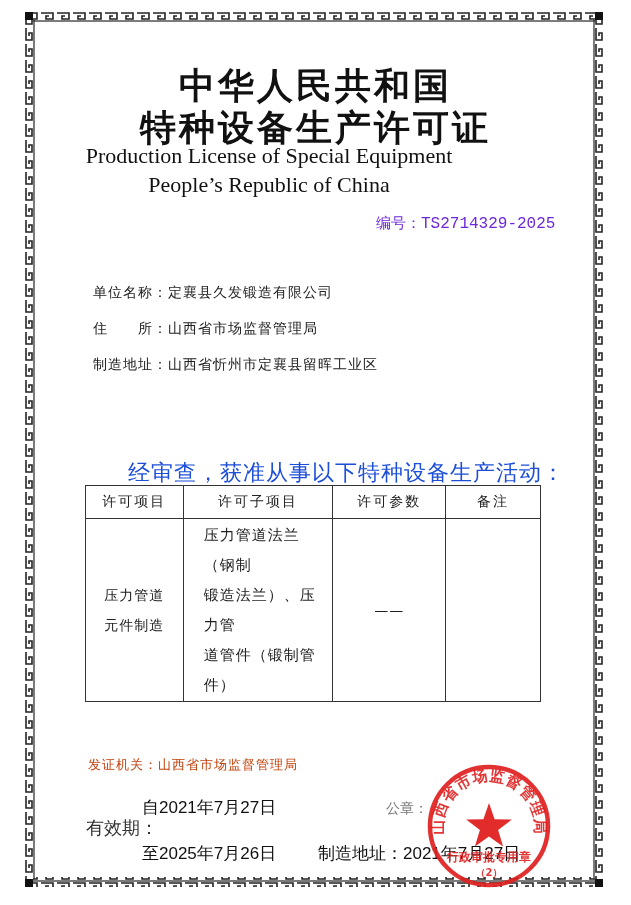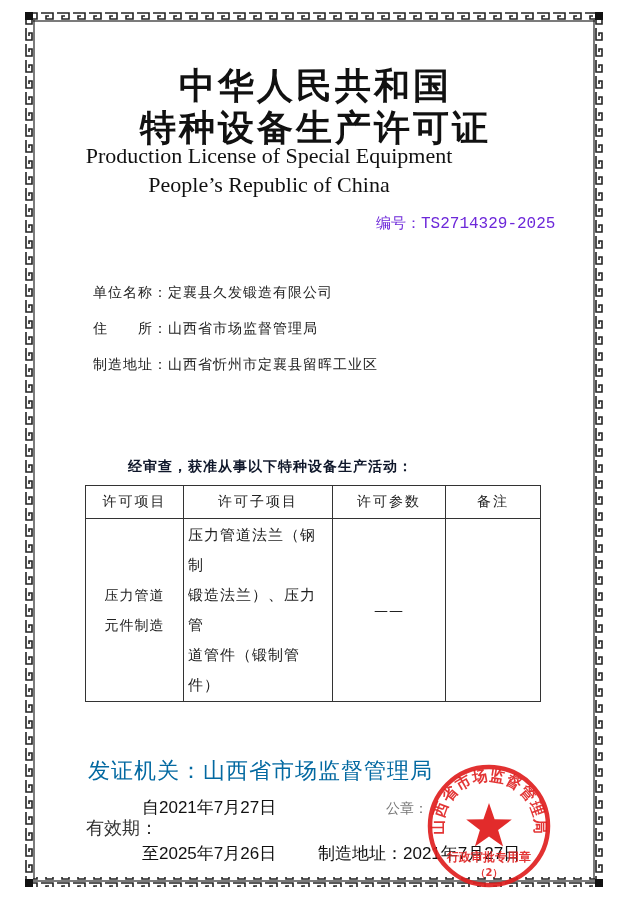--- a/index.html
+++ b/index.html
@@ -8,29 +8,29 @@
   .frame { position: absolute; left: 25px; top: 12px; width: 578px; height: 875px; }
   .frame svg { position: absolute; left: 0; top: 0; }
   .abs { position: absolute; white-space: nowrap; }
   .title-cn { left: 0; width: 631px; text-align: center; font-family: "DejaVu Sans", sans-serif;
               font-weight: bold; font-size: 36px; letter-spacing: 3px; color: #111; }
   .title-en { left: 0; width: 538px; text-align: center; font-family: "Liberation Serif", serif;
               font-size: 22px; color: #111; }
   .cert-no { font-family: "DejaVu Sans", sans-serif; font-size: 15px; color: #6d28d9; }
   .cert-no .val { font-family: "Liberation Mono", monospace; font-size: 16px; }
   .field { font-size: 14px; color: #222; letter-spacing: 1px; }
-  .intro { font-size: 14px; color: #0f172a; letter-spacing: 1px; font-weight: bold; }
+  .intro { font-size: 22px; color: #1d4ed8; letter-spacing: 1px; }
   table.lic { position: absolute; left: 85px; top: 485px; width: 456px; border-collapse: collapse;
               font-size: 14px; color: #222; border-radius: 25px; }
   table.lic th, table.lic td { border: 1.5px solid #333; text-align: center; vertical-align: middle; }
   table.lic th { height: 30px; font-weight: normal; letter-spacing: 2px; }
   table.lic td { height: 96px; line-height: 30px; letter-spacing: 1px; }
   .c1 { width: 98px; } .c2 { width: 150px; } .c3 { width: 113px; } .c4 { width: 95px; }
-  .sub { text-align: left !important; padding-left: 4px; font-size: 15px; }
-  .issuer { font-size: 22px; color: #0369a1; letter-spacing: 1px; }
+  .sub { text-align: left !important; padding-left: 20px; font-size: 15px; }
+  .issuer { font-size: 13px; color: #c2410c; letter-spacing: 1px; }
   .validity-label { font-family: "Liberation Serif", serif; font-size: 18px; color: #333; }
   .date { font-family: "Liberation Sans", sans-serif; font-size: 17px; color: #111; }
   .seal-label { font-family: "Liberation Serif", serif; font-size: 14px; color: #777; }
   .seal { position: absolute; left: 426px; top: 763px; width: 126px; height: 126px; }
 </style>
 </head>
 <body>
 
 <div class="frame">
   <svg width="578" height="875" viewBox="0 0 578 875">

